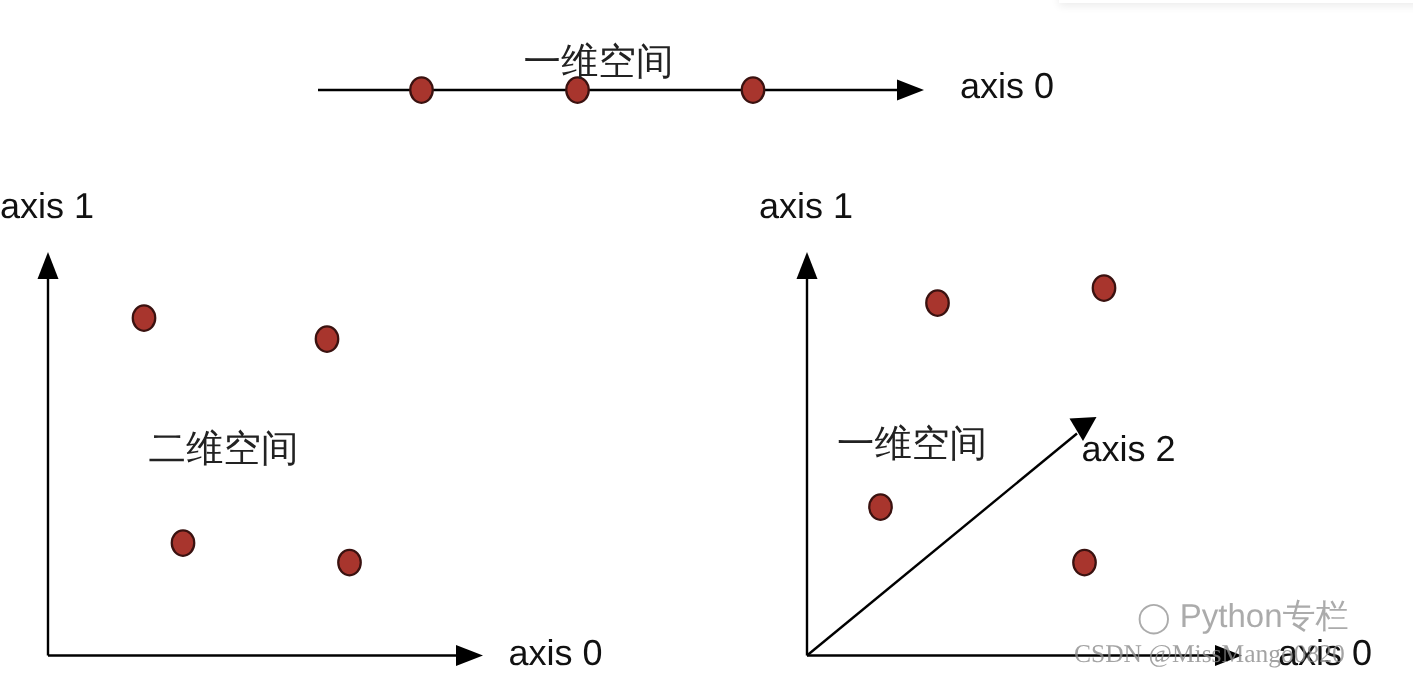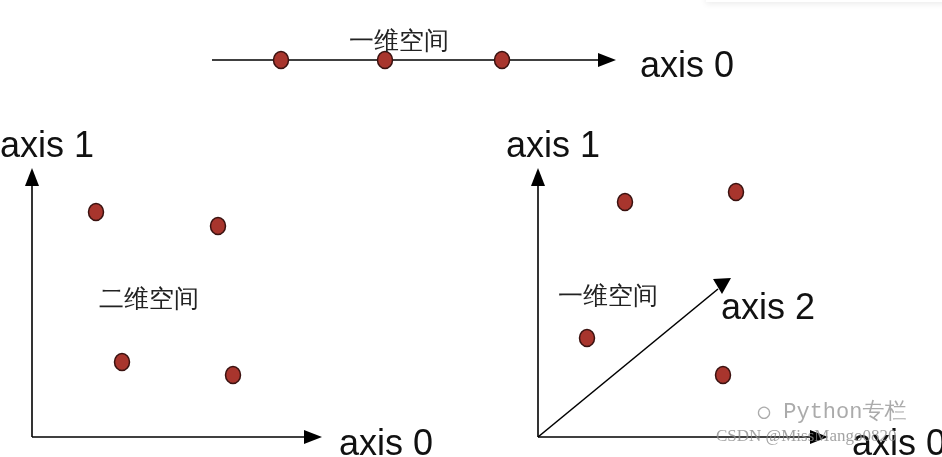--- a/index.html
+++ b/index.html
@@ -1,21 +1,21 @@
 <!DOCTYPE html>
 <html><head>
 <meta charset="utf-8">
 <style>
   html, body { margin: 0; padding: 0; background: #ffffff; }
   body { width: 942px; height: 457px; position: relative; overflow: hidden; font-family: "DejaVu Sans", sans-serif; color: #111; }
   .shadow-box { position: absolute; left: 706px; top: -10px; width: 250px; height: 12px; box-shadow: 0 2px 6px rgba(0,0,0,0.08); background: #fff; }
   svg { position: absolute; left: 0; top: 0; }
-  .label { position: absolute; font-family: "Liberation Sans", sans-serif; font-size: 36px; color: #111; white-space: nowrap; }
+  .label { position: absolute; font-family: "Liberation Sans", sans-serif; font-size: 24px; color: #111; white-space: nowrap; }
   .cjk { position: absolute; font-family: "DejaVu Sans", sans-serif; font-size: 25px; color: #222; white-space: nowrap; }
-  .wm-line1 { position: absolute; left: 758px; top: 396px; font-family: Liberation Mono, monospace; font-size: 22px; color: rgba(150,150,150,0.8); white-space: nowrap; }
+  .wm-line1 { position: absolute; left: 758px; top: 396px; font-family: Liberation Sans, sans-serif; font-size: 22px; color: rgba(150,150,150,0.8); white-space: nowrap; }
   .wm-line2 { position: absolute; left: 716px; top: 426px; font-family: Liberation Serif, serif; font-size: 17px; color: rgba(140,140,140,0.8); white-space: nowrap; }
 </style>
 </head>
 <body>
 
 <div class="shadow-box"></div>
 
 <svg width="942" height="457" viewBox="0 0 942 457">
   <defs>
     <marker id="arrow" markerWidth="10" markerHeight="10" refX="9" refY="5" orient="auto" markerUnits="userSpaceOnUse">

